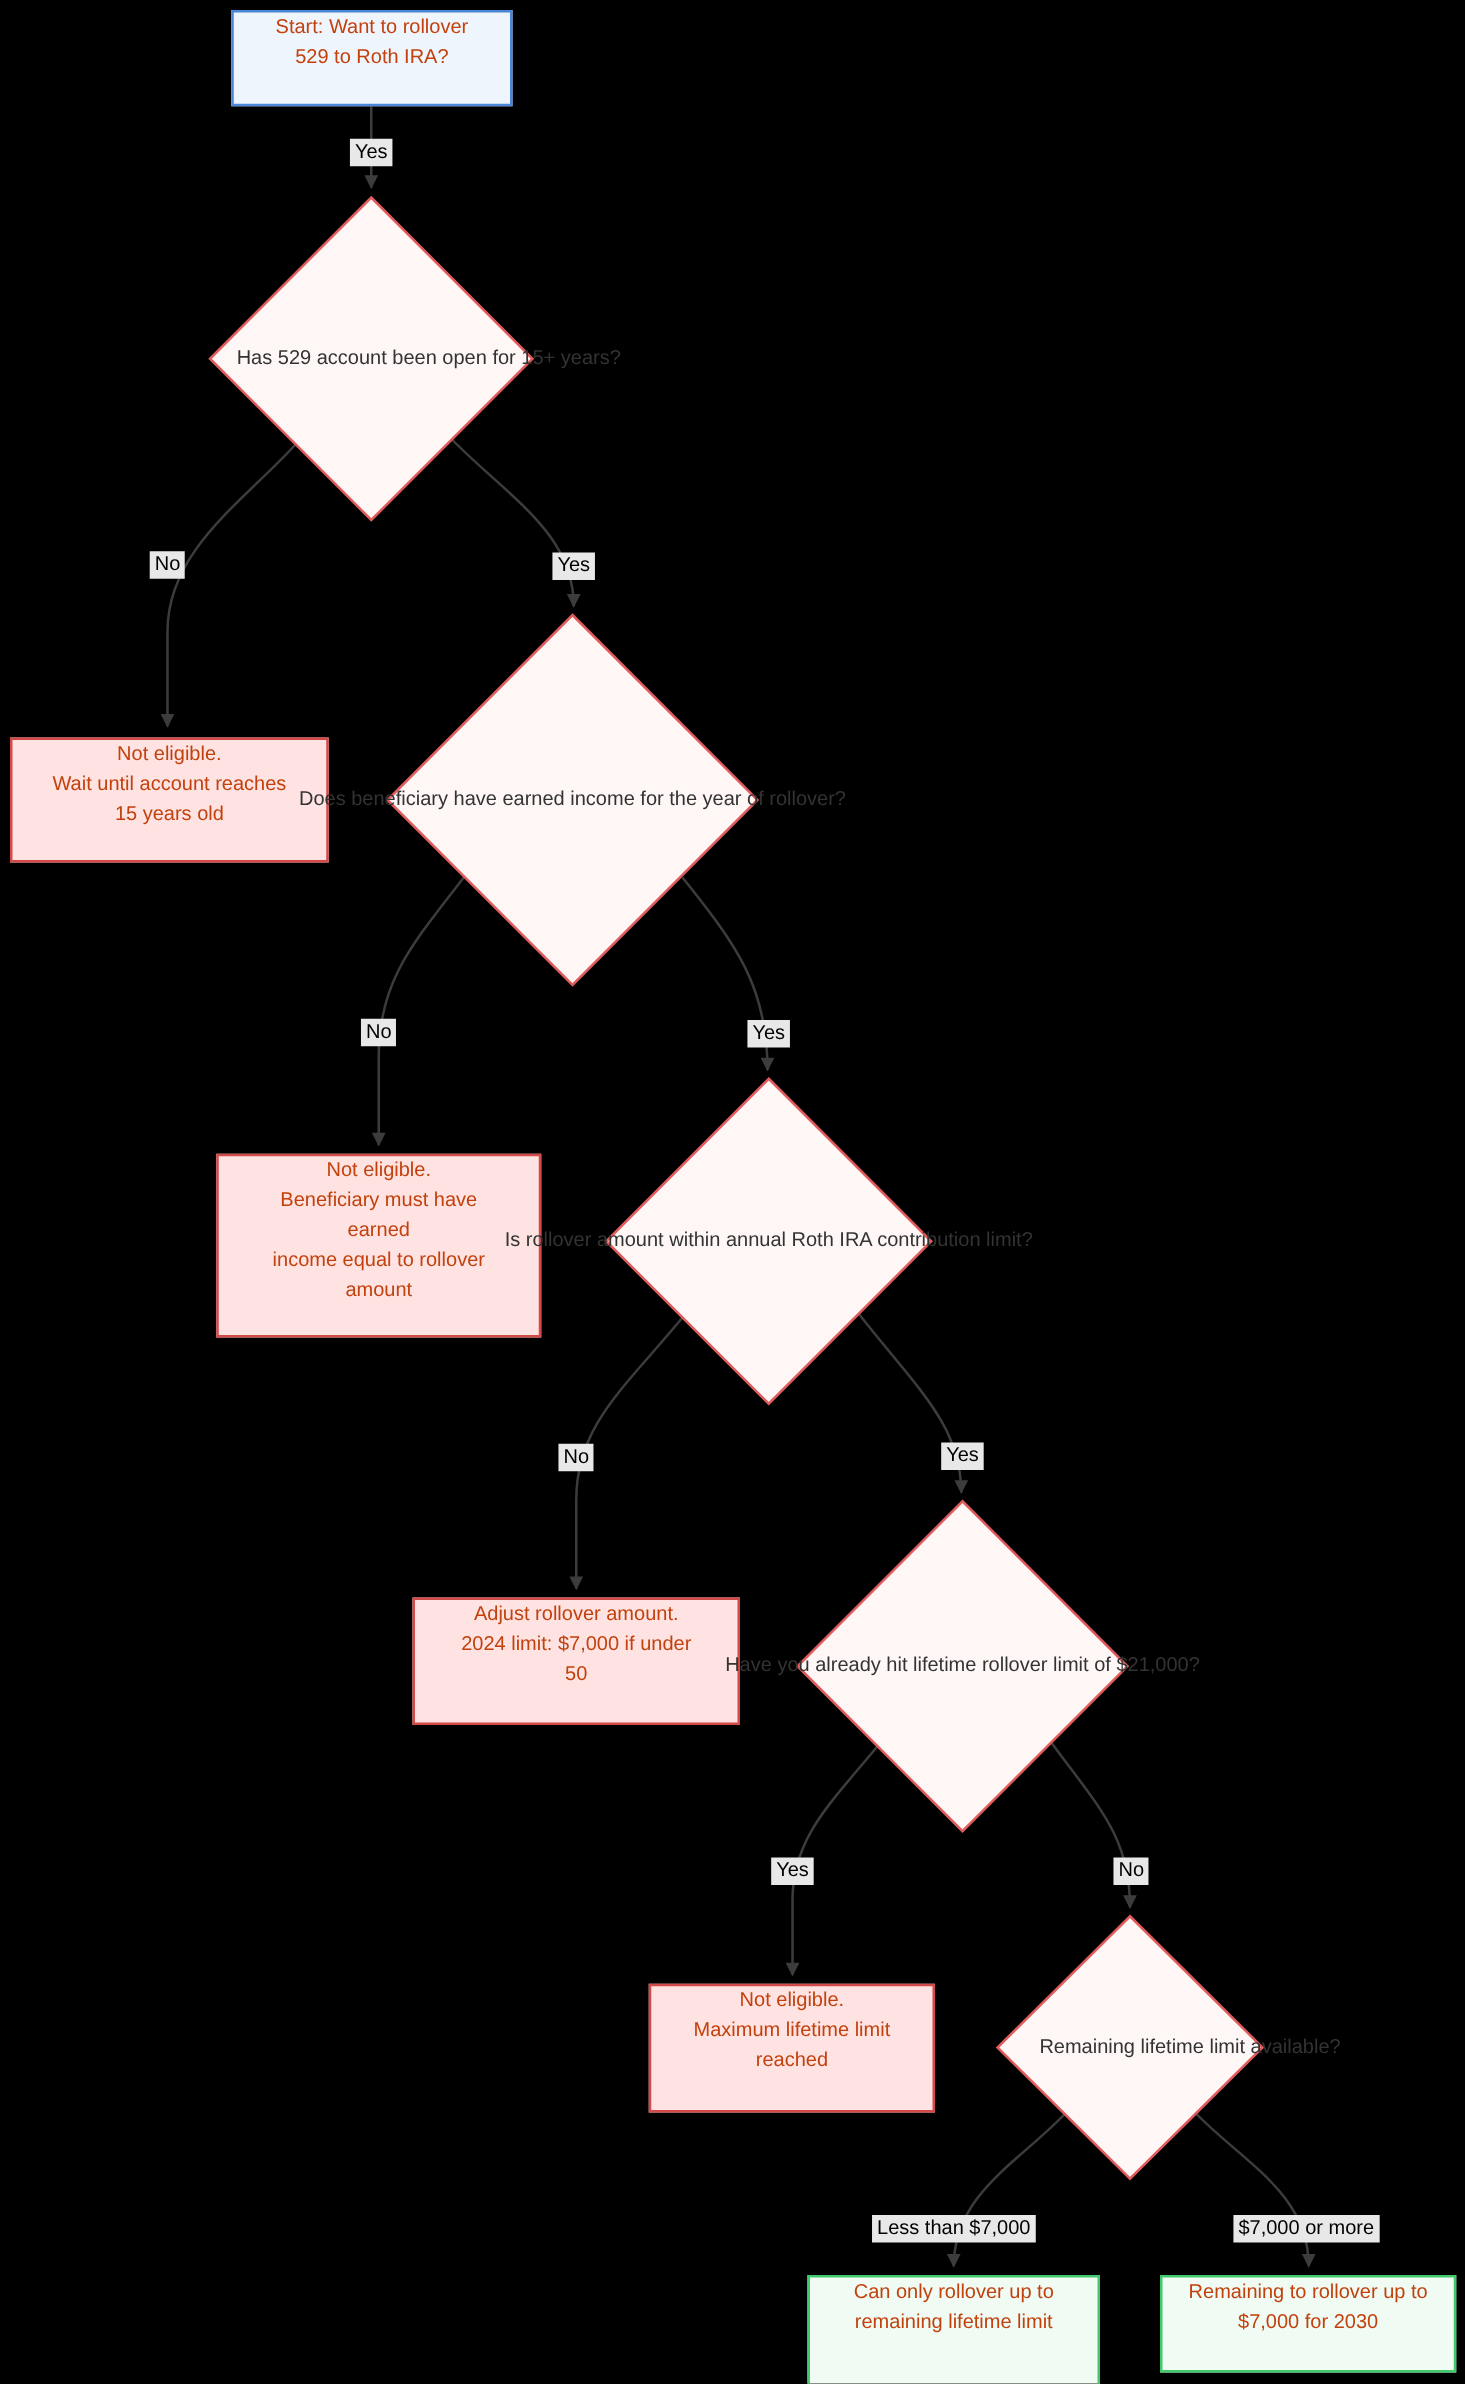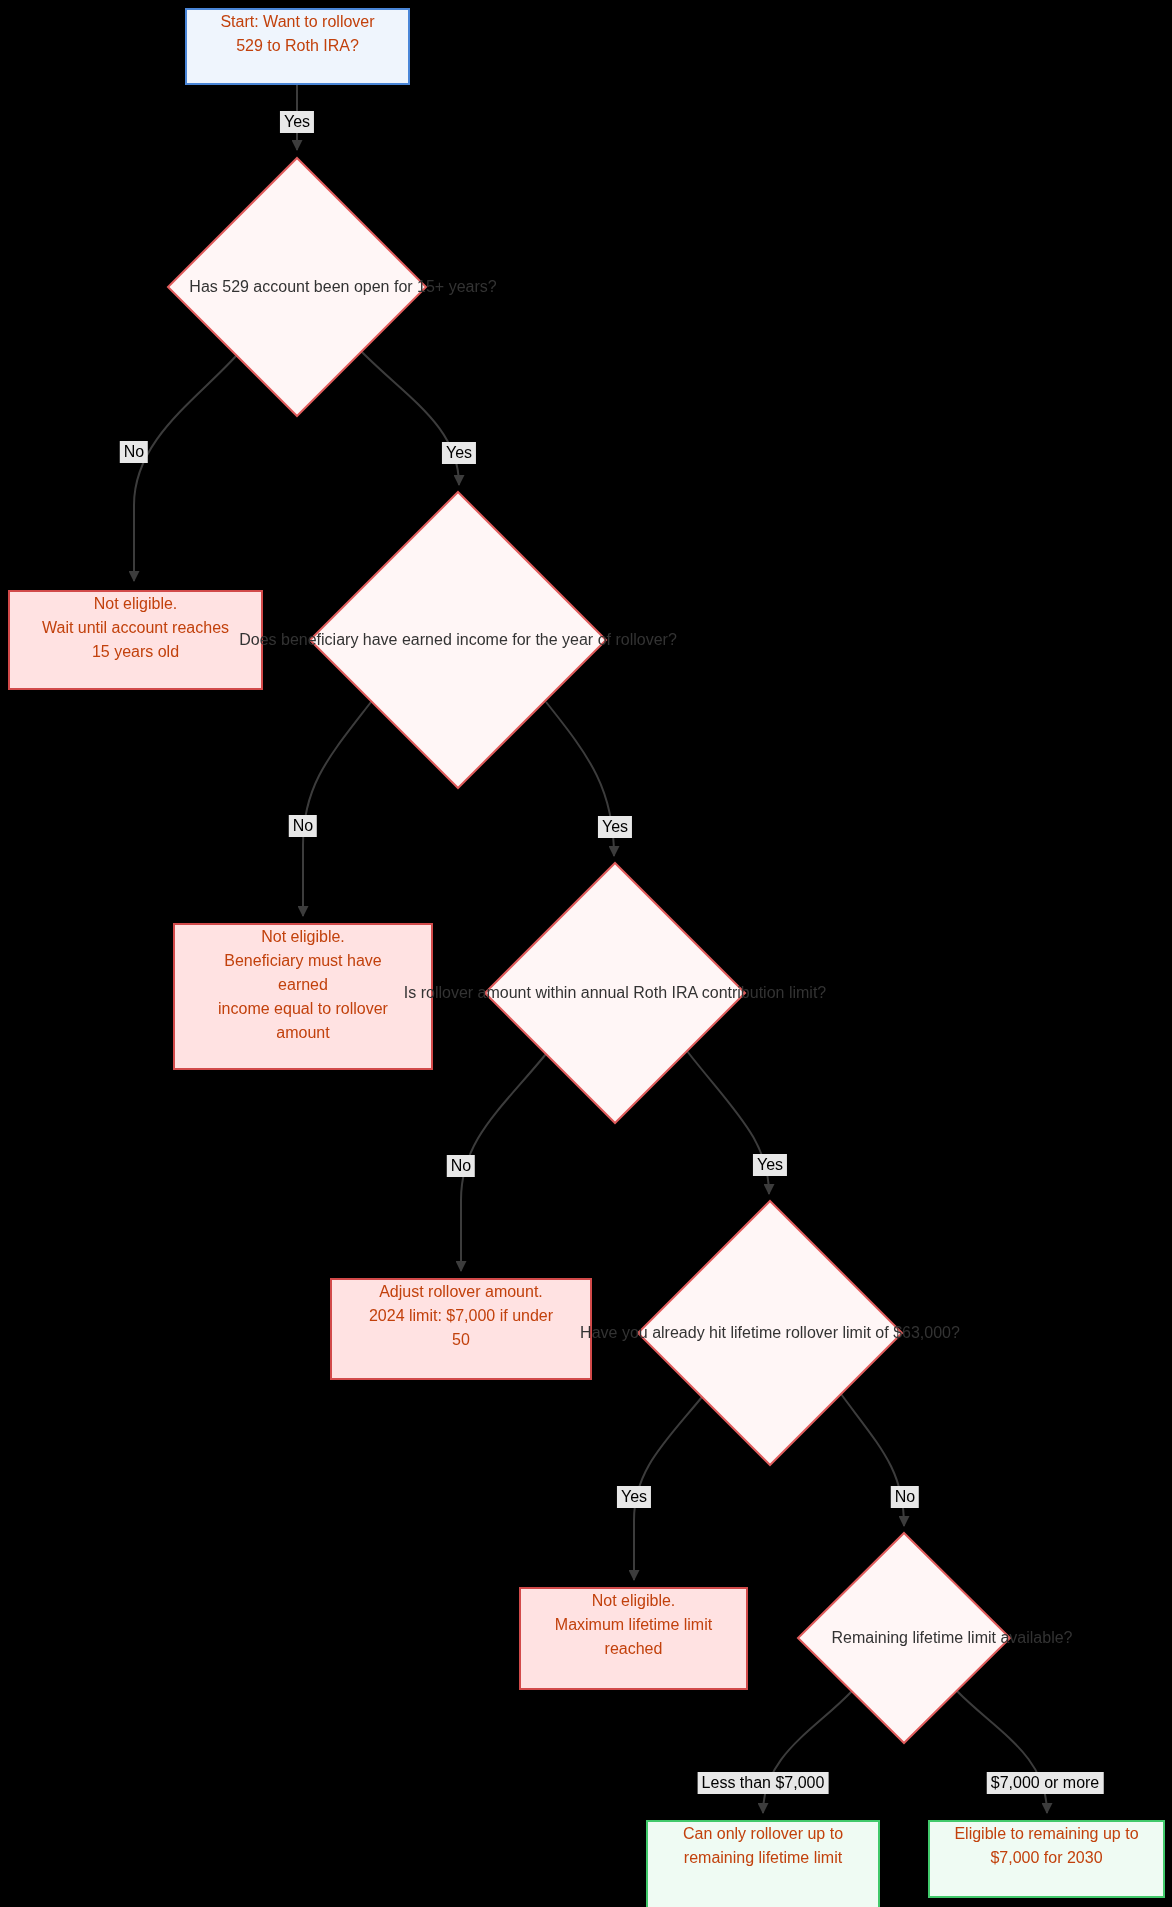--- a/index.html
+++ b/index.html
@@ -124,21 +124,21 @@
 
   <div class="node success" style="left:646px; top:1820px; width:234px; height:100px;">
     <div>
       <span class="line">Can only rollover up to</span>
       <span class="line">remaining lifetime limit</span>
     </div>
   </div>
 
   <div class="node success" style="left:928px; top:1820px; width:237px; height:78px;">
     <div>
-      <span class="line">Eligible to remaining up to</span>
+      <span class="line">Remaining to rollover up to</span>
       <span class="line">$7,000 for 2030</span>
     </div>
   </div>
 
   <div class="diamond-text" style="left:297px; top:287px;margin-left:46px;">
     <span class="line">Has 529 account</span>
     <span class="line">been open for 15+ years?</span>
   </div>
 
   <div class="diamond-text" style="left:615px; top:993px;">
@@ -149,21 +149,21 @@
 
   <div class="diamond-text" style="left:458px; top:640px;">
     <span class="line">Does beneficiary have</span>
     <span class="line">earned income for the year</span>
     <span class="line">of rollover?</span>
   </div>
 
   <div class="diamond-text" style="left:770px; top:1333px;">
     <span class="line">Have you already hit</span>
     <span class="line">lifetime rollover limit</span>
-    <span class="line">of $63,000?</span>
+    <span class="line">of $21,000?</span>
   </div>
 
   <div class="diamond-text" style="left:952px; top:1638px;">
     <span class="line">Remaining lifetime</span>
     <span class="line">limit available?</span>
   </div>
 
   <div class="edge-label" style="left:297px; top:122px;">Yes</div>
   <div class="edge-label" style="left:134px; top:452px;">No</div>
   <div class="edge-label" style="left:459px; top:453px;">Yes</div>

